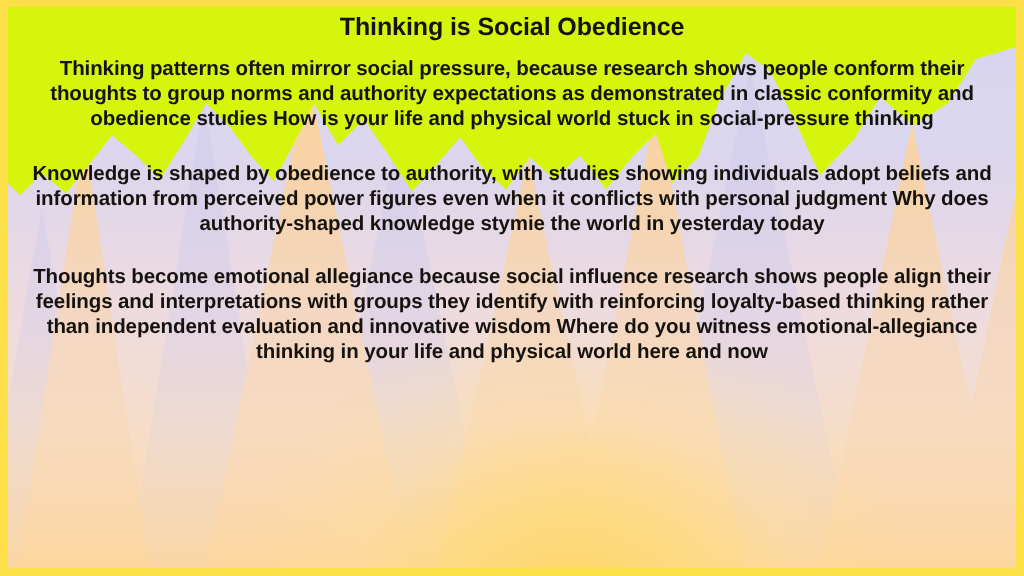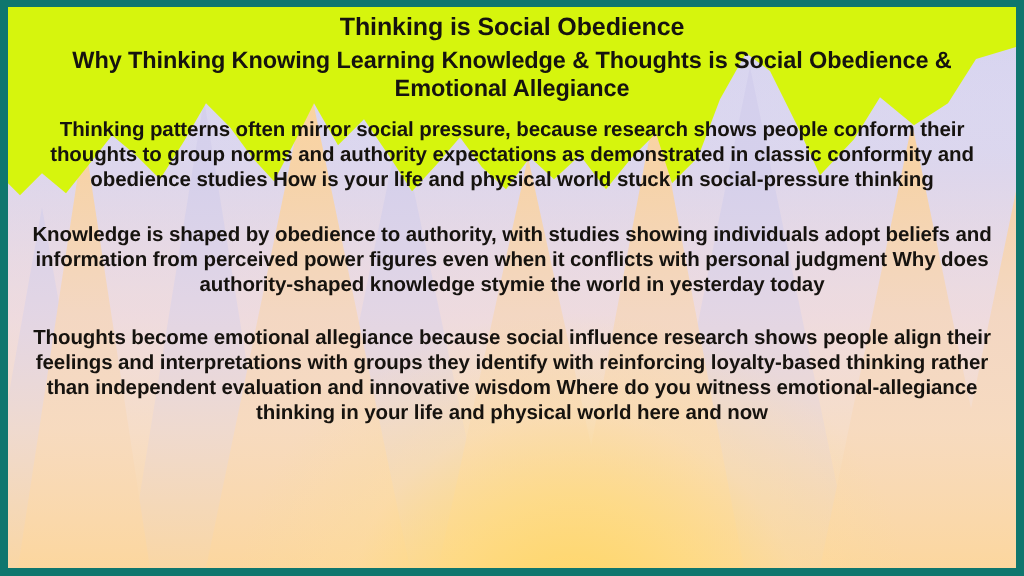--- a/index.html
+++ b/index.html
@@ -8,21 +8,21 @@
     width:1024px; height:576px;
     background:#000;
     font-family:"Liberation Sans", sans-serif;
     overflow:hidden;
   }
 
   #poster {
     position:relative;
     width:1024px;
     height:576px;
-    background:#0f766e;
+    background:#fde047;
     padding:7px 8px 8px 8px;
   }
 
   #canvas {
     position:relative;
     width:100%;
     height:100%;
     overflow:hidden;
     background:#d9d6f0;
   }
@@ -138,21 +138,20 @@
         L 498 182 L 474 160 L 452 130 L 428 158 L 404 184 L 382 150
         L 356 112 L 330 138 L 306 96 L 288 132 L 266 174 L 244 150
         L 222 120 L 198 96 L 176 134 L 152 172 L 128 148 L 104 128
         L 82 156 L 58 186 L 34 166 L 12 188 L 0 176 Z"></path>
     </svg>
 
     <div id="content">
 
       <div class="txt" id="title">Thinking is Social Obedience</div>
 
-      <div class="txt" id="subtitle">Why Thinking Knowing Learning Knowledge &amp; Thoughts is Social Obedience &amp; Emotional Allegiance</div>
 
 
       <div class="txt para" id="para-1">Thinking patterns often mirror social pressure, because research shows people conform their thoughts to group norms and authority expectations as demonstrated in classic conformity and obedience studies How is your life and physical world stuck in social-pressure thinking</div>
 
       <div class="txt para" id="para-2">Knowledge is shaped by obedience to authority, with studies showing individuals adopt beliefs and information from perceived power figures even when it conflicts with personal judgment Why does authority-shaped knowledge stymie the world in yesterday today</div>
 
       <div class="txt para" id="para-3">Thoughts become emotional allegiance because social influence research shows people align their feelings and interpretations with groups they identify with reinforcing loyalty-based thinking rather than independent evaluation and innovative wisdom Where do you witness emotional-allegiance thinking in your life and physical world here and now</div>
 
     </div>
 

